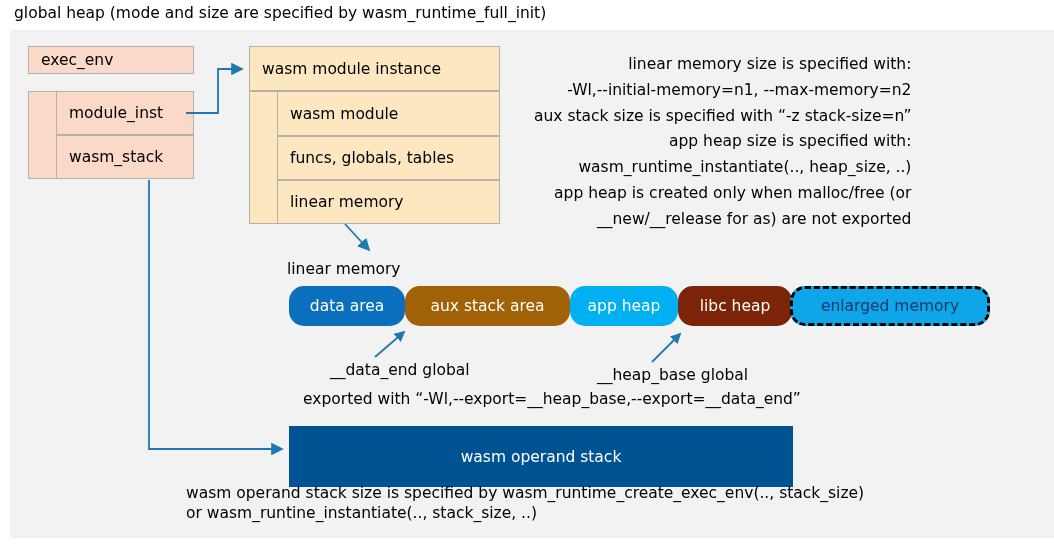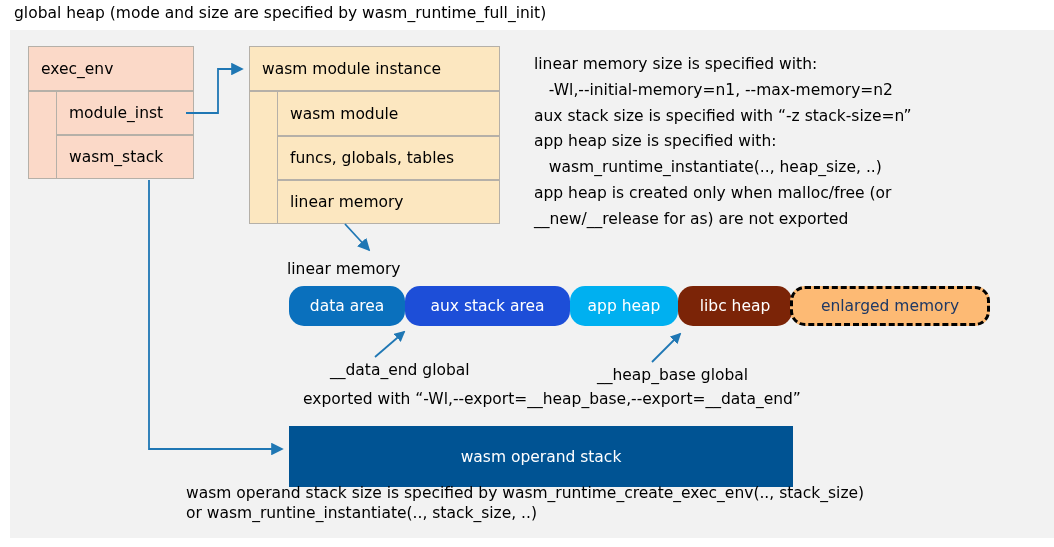--- a/index.html
+++ b/index.html
@@ -76,21 +76,21 @@
     box-sizing: border-box;
     display: flex;
     align-items: center;
     justify-content: center;
     color: #ffffff;
     font-size: 15.5px;
     white-space: nowrap;
     border-radius: 15px;
   }
   .memseg.dashed {
-    background: #fdba74;
+    background: #0ea5e9;
     border: 3px dashed #000000;
     color: #1f3864;
   }
 
   
   .opstack {
     position: absolute;
     left: 289px;
     top: 426px;
     width: 504px;
@@ -112,20 +112,21 @@
     line-height: 21.5px;
   }
   .noteblock {
     position: absolute;
     left: 534px;
     top: 52px;
     font-size: 15.5px;
     line-height: 25.8px;
     color: #000000;
     white-space: pre;
+    text-align: right;
   }
   .bottomblock {
     position: absolute;
     left: 186px;
     top: 483px;
     font-size: 15.5px;
     line-height: 20px;
     color: #000000;
     white-space: pre;
   }
@@ -140,21 +141,21 @@
 </style>
 </head>
 <body>
 
 <div id="canvas">
 
   <div class="panel"></div>
 
   <div class="title">global heap (mode and size are specified by wasm_runtime_full_init)</div>
 
-  <div class="box pink-h" style="left:28px; top:46px; width:166px; height:45px; padding-left:12px;">
+  <div class="box pink-h" style="left:28px; top:46px; width:166px; height:28px; padding-left:12px;">
     <span>exec_env</span>
   </div>
   <div class="box pink" style="left:28px; top:91px; width:166px; height:88px;"></div>
   <div class="row pink" style="left:56px; top:91px; width:138px; height:44px;">
     <span>module_inst</span>
   </div>
   <div class="row pink" style="left:56px; top:135px; width:138px; height:44px;text-align:center;">
     <span>wasm_stack</span>
   </div>
 
@@ -178,21 +179,21 @@
 app heap size is specified with:
    wasm_runtime_instantiate(.., heap_size, ..)
 app heap is created only when malloc/free (or
 __new/__release for as) are not exported</div>
 
   <div class="txt" style="left:287px; top:259px;">linear memory</div>
 
   <div class="memseg" style="left:289px; width:116px; background:#0a70bd;">
     <span>data area</span>
   </div>
-  <div class="memseg" style="left:405px; width:165px; background:#1d4ed8;">
+  <div class="memseg" style="left:405px; width:165px; background:#a16207;">
     <span>aux stack area</span>
   </div>
   <div class="memseg" style="left:570px; width:108px; background:#00b0f0;">
     <span>app heap</span>
   </div>
   <div class="memseg" style="left:678px; width:114px; background:#7b2407;">
     <span>libc heap</span>
   </div>
   <div class="memseg dashed" style="left:790px; width:200px;">
     <span>enlarged memory</span>

